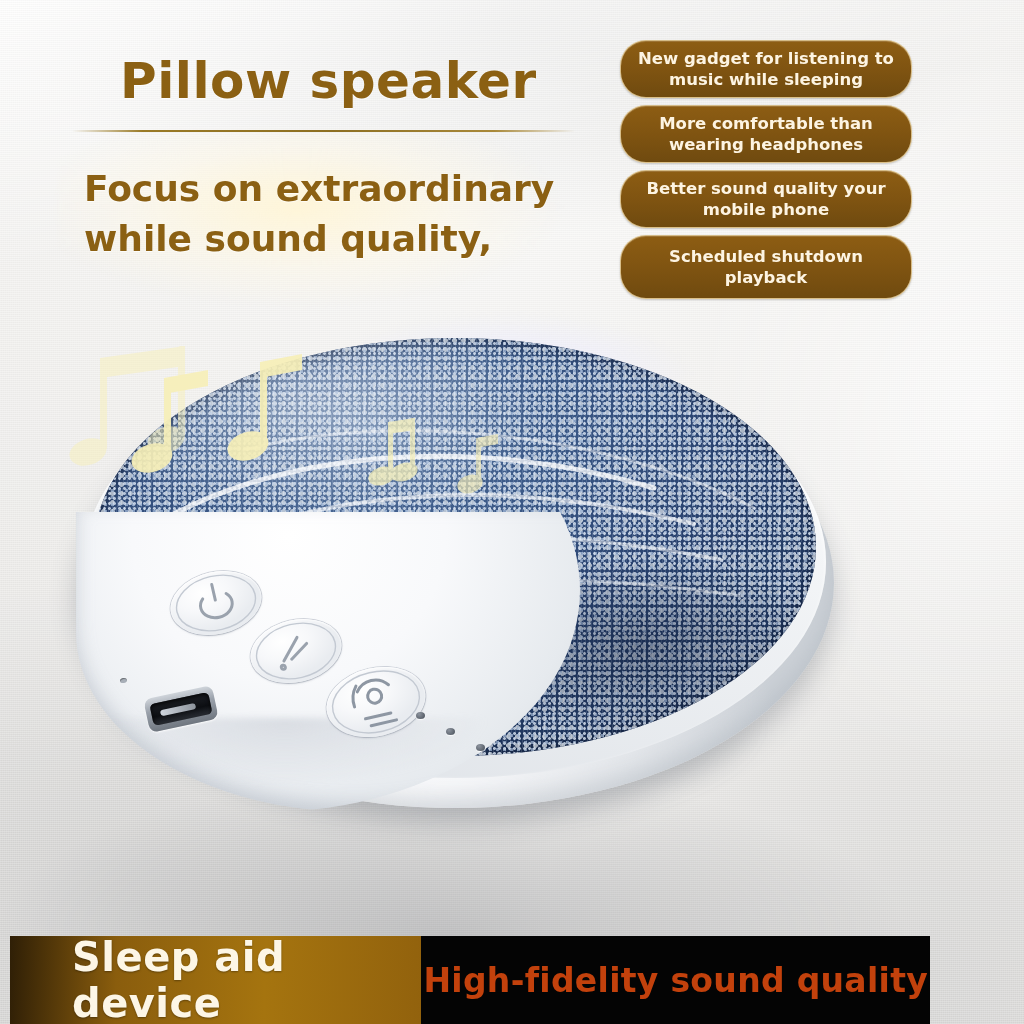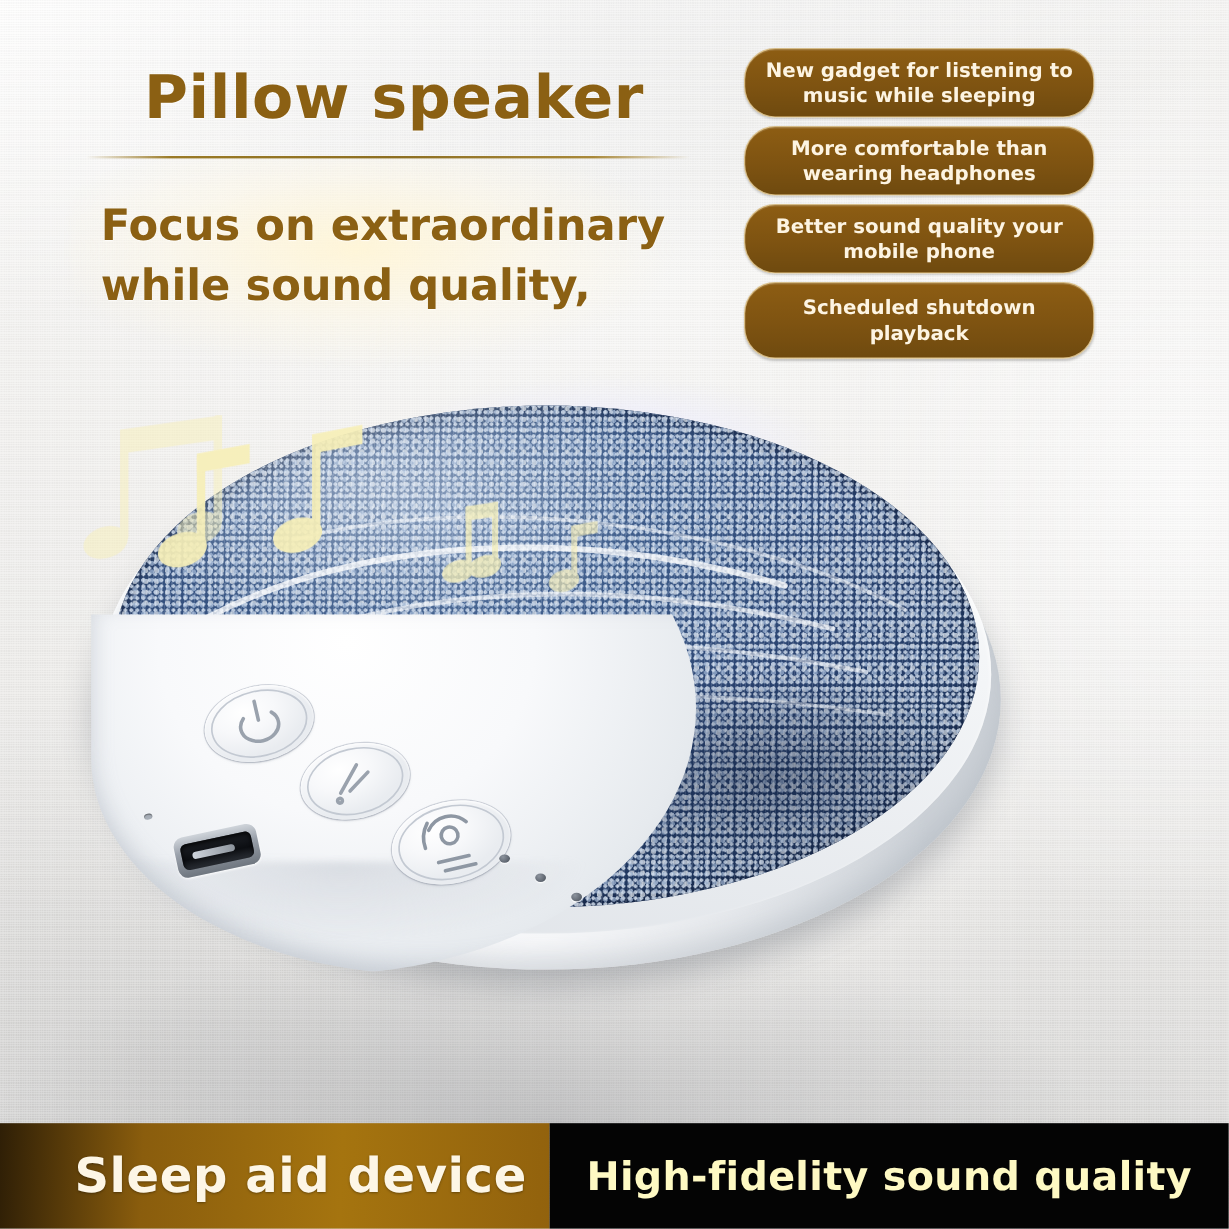--- a/index.html
+++ b/index.html
@@ -205,36 +205,36 @@
   #led1{left:358px;top:412px;}
   #led2{left:388px;top:428px;}
   #led3{left:418px;top:444px;}
   .led-lbl{
     position:absolute;font-size:8px;color:#98a0aa;transform:rotate(-13deg);
   }
   #ledlbl1{left:332px;top:414px;}
   #ledlbl2{left:362px;top:432px;}
 
   
-  .bottom{position:absolute;left:0;bottom:0;width:1024px;height:88px;display:flex;}
+  .bottom{position:absolute;left:0;bottom:0;width:920px;height:88px;display:flex;padding-left:10px;}
   .bar-left{
     width:458px;height:88px;
     background:linear-gradient(92deg,#2f1f06 0%,#8a5d0d 26%, #a5740f 62%, #92620d 100%);
     display:flex;align-items:center;
   }
   .bar-left span{
     margin-left:62px;font-size:40px;color:#fdf6e6;letter-spacing:.5px;
     text-shadow:0 1px 2px rgba(0,0,0,.35);
   }
   .bar-right{
     width:566px;height:88px;background:#040404;
     display:flex;align-items:center;justify-content:center;
   }
   .bar-right span{
-    font-size:33px;color:#fef9c3;letter-spacing:.3px;
+    font-size:33px;color:#c2410c;letter-spacing:.3px;
   }
 </style>
 </head>
 <body>
 
 <div id="poster">
 
   <div class="bg-base"></div>
   <div class="bg-folds"></div>
   <div class="bg-weave"></div>

